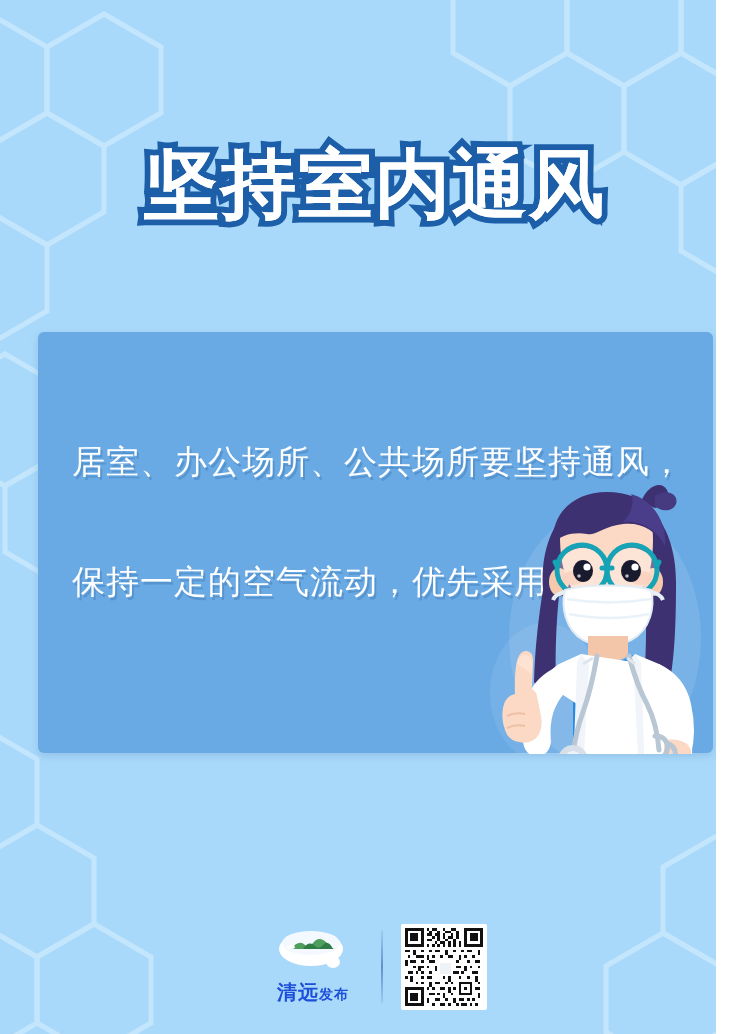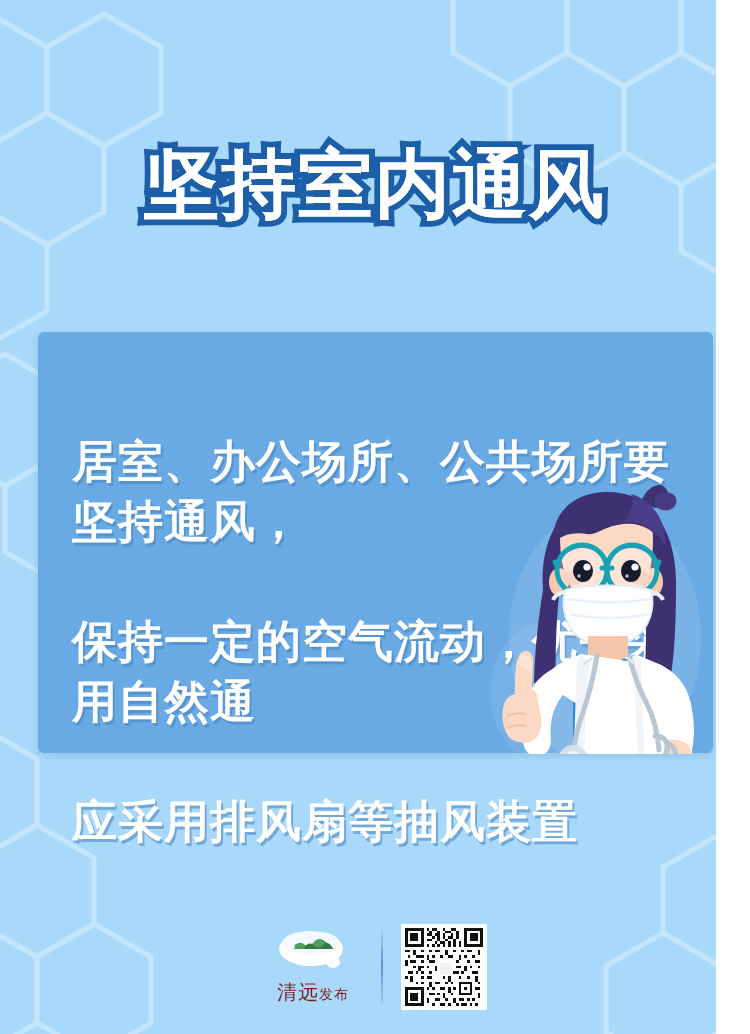--- a/index.html
+++ b/index.html
@@ -54,22 +54,22 @@
     left:38px;top:332px;
     width:675px;height:421px;
     background:#6aaae4;
     border-radius:6px;
     box-shadow:0 3px 8px rgba(40,90,150,.18);
   }
   #bodytext{
     position:absolute;
     left:72px;top:372px;
     width:640px;
-    font-size:45px;
-    font-weight:bold;
+    font-size:33px;
+    font-weight:normal;
     color:#ffffff;
     line-height:60px;
     letter-spacing:1px;
     text-shadow:2px 3px 0 rgba(70,130,190,.55);
     white-space:pre-line;
     z-index:3;
   }
   .bline{display:block;}
   
   #doctor{
@@ -86,22 +86,22 @@
     gap:18px;
   }
   #brand{
     display:flex;flex-direction:column;align-items:center;
     width:100px;
   }
   #brand-mark{width:72px;height:40px;}
   #brand-name{
     margin-top:10px;
     font-size:20px;
-    color:#7f1d1d;
-    font-weight:normal;
+    color:#1d4ed8;
+    font-weight:bold;
     letter-spacing:1px;
     font-family:"Liberation Serif","DejaVu Serif",serif;
     white-space:nowrap;
   }
   #brand-name .sm{font-size:14px;}
   #divider{
     width:2px;height:74px;
     background:linear-gradient(180deg,rgba(90,140,200,.15),rgba(70,120,190,.75),rgba(90,140,200,.15));
     border-radius:2px;
   }
@@ -155,21 +155,20 @@
   </div>
   <div id="title-top">
     <span>坚持室内通风</span>
   </div>
 
   <div id="panel"></div>
 
   <div id="bodytext">
     <span class="bline">居室、办公场所、公共场所要坚持通风，</span>
     <span class="bline">保持一定的空气流动，优先采用自然通</span>
-    <span class="bline">应采用排风扇等抽风装置</span>
   </div>
 
   <svg id="doctor" viewBox="0 0 265 290" xmlns="http://www.w3.org/2000/svg">
     <defs>
       <clipPath id="cutbot">
           <rect x="0" y="0" width="265" height="276"></rect>
         </clipPath>
     </defs>
     <g clip-path="url(#cutbot)">
 

